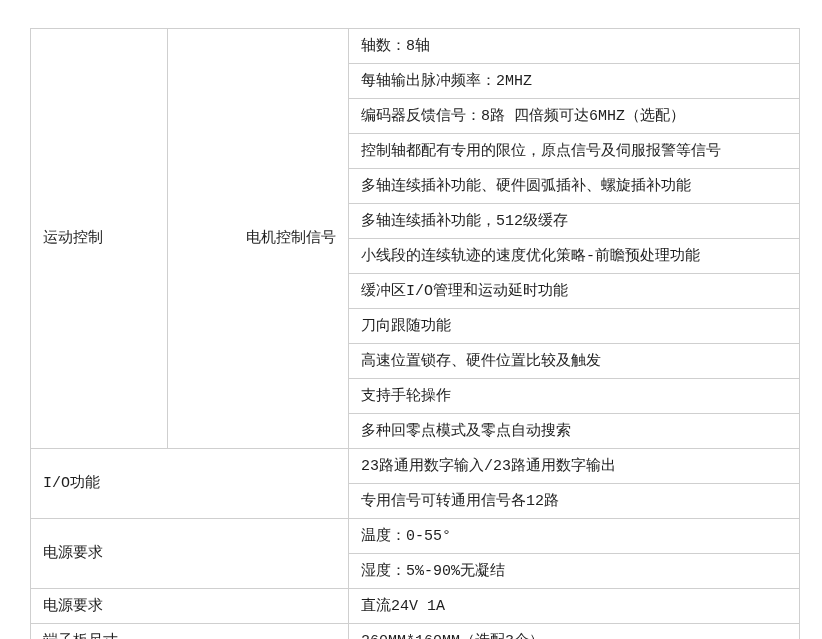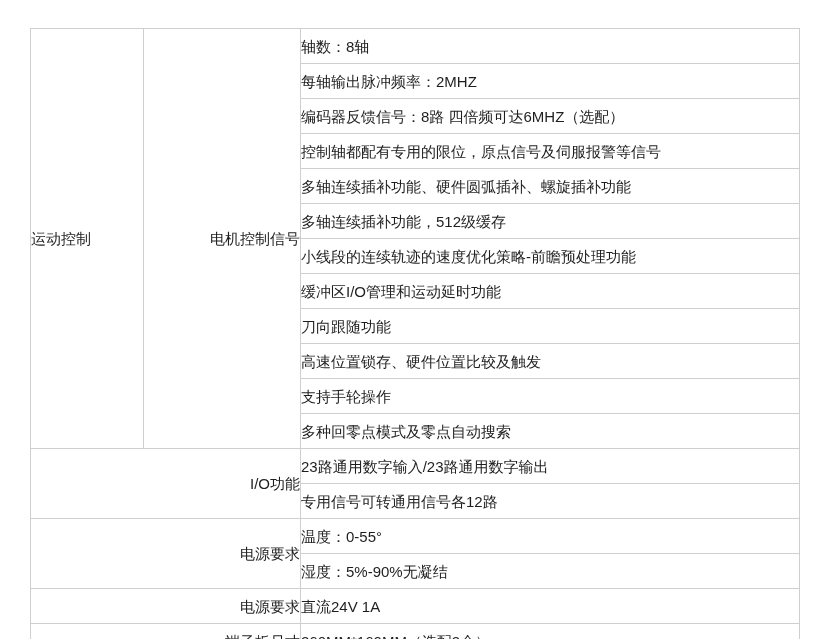--- a/index.html
+++ b/index.html
@@ -25,39 +25,40 @@
     border-collapse: collapse;
     width: 770px;
     table-layout: fixed;
     border: 1px solid #cfcfcf;
   }
   table.spec td {
     border: 1px solid #cfcfcf;
     font-size: 15px;
     line-height: 1.4;
     color: #1e1e1e;
-    padding: 0 0;
+    padding: 0 12px;
     height: 34px;
     vertical-align: middle;
     white-space: nowrap;
     overflow: hidden;
+    font-family: Liberation Mono, monospace;
   }
   td.cat {
     width: 112px;
     text-align: left;
   }
   td.sub {
     width: 156px;
     text-align: right;
   }
   td.detail {
     text-align: left;
   }
   td.cat-wide {
-    text-align: right;
+    text-align: left;
   }
   .sheet::after {
     content: "";
     display: block;
   }
 </style>
 </head>
 <body>
 
 <div class="sheet">

